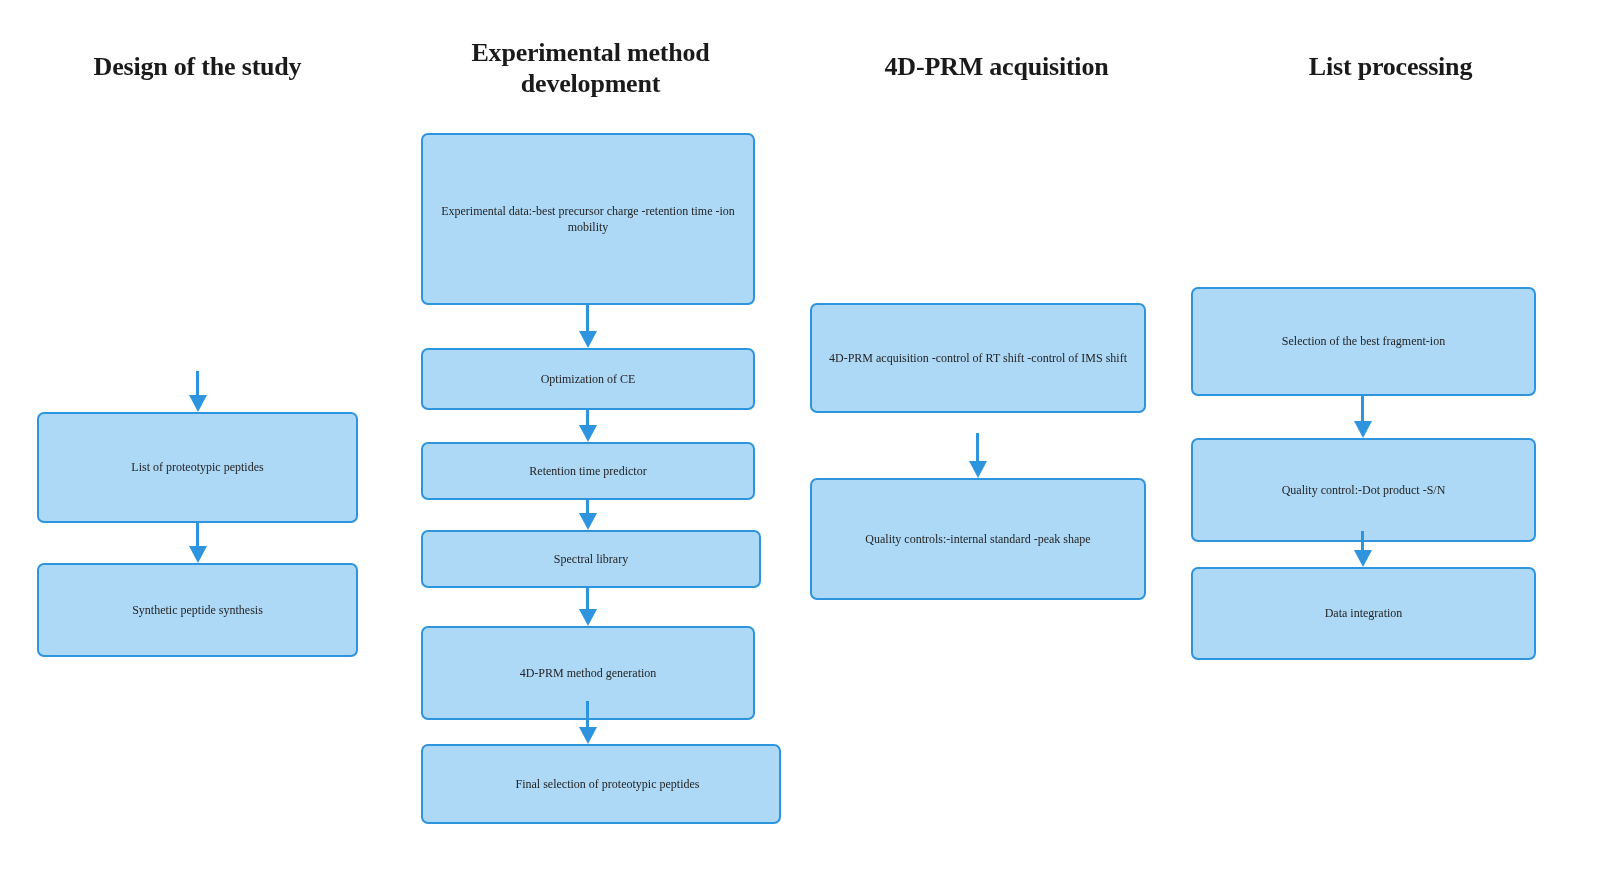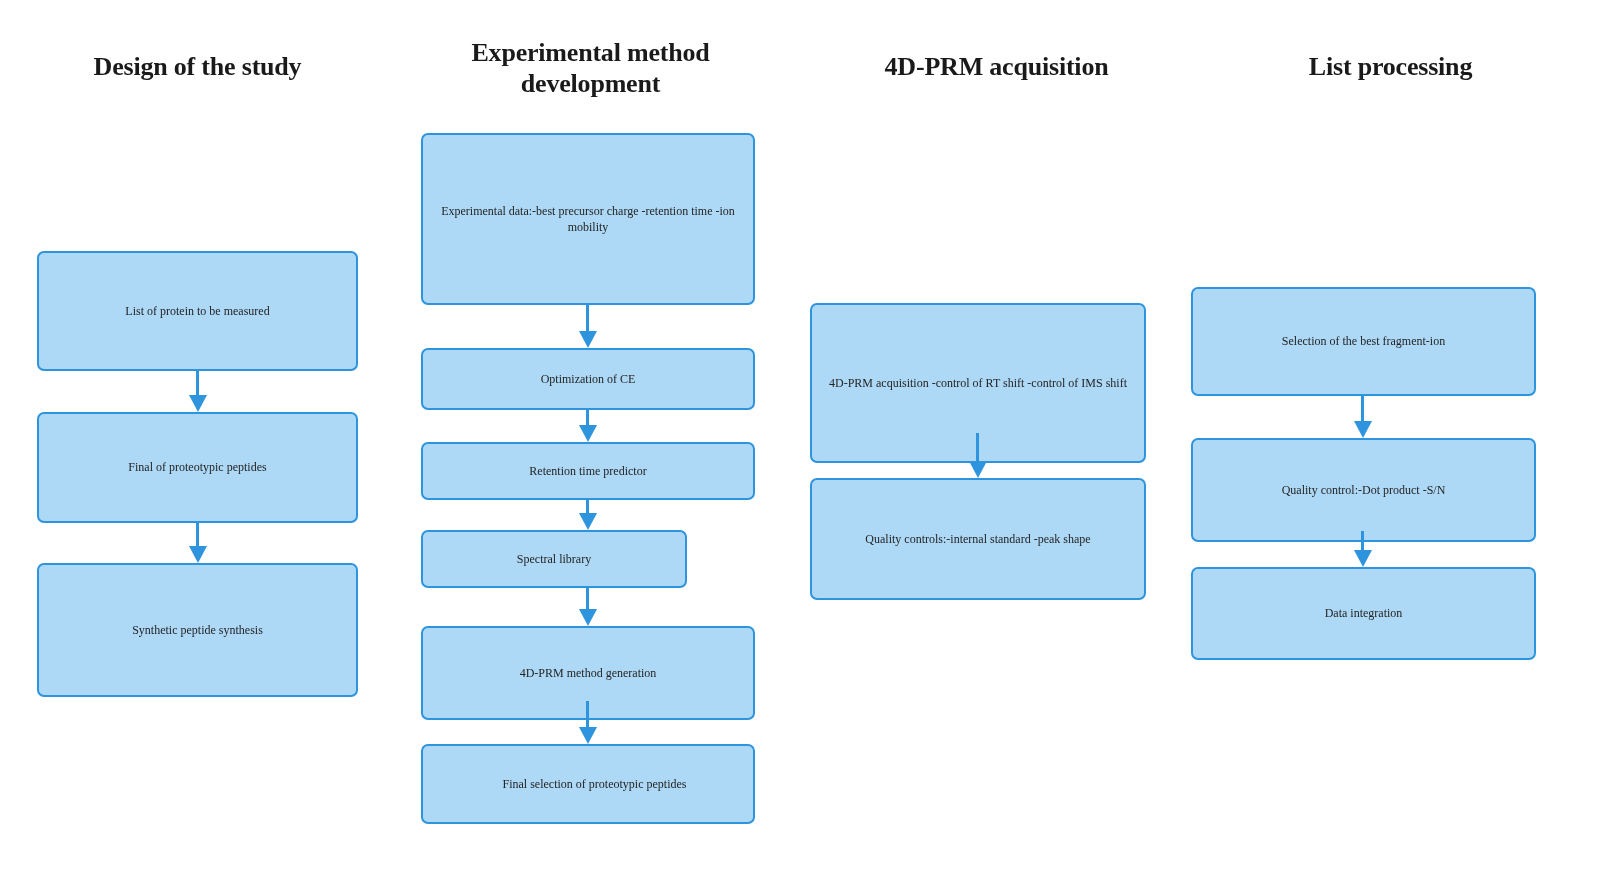--- a/index.html
+++ b/index.html
@@ -79,39 +79,36 @@
 <div id="diagram">
 
   <div class="col-header" style="left:37px; top:52px; width:321px;">Design of the study</div>
 
   <div class="col-header" style="left:448px; top:38px; width:285px;">Experimental method development</div>
 
   <div class="col-header" style="left:828px; top:52px; width:337px;">4D-PRM acquisition</div>
 
   <div class="col-header" style="left:1218px; top:52px; width:345px;">List processing</div>
 
-  <div class="node" style="left:37px; top:251px; width:321px; height:120px;">
-    <span>List of protein to be measured</span>
-  </div>
 
   <div class="arrow" style="left:198px; top:371px; height:41px;">
     <div class="shaft" style="height:24px;"></div>
     <div class="head"></div>
   </div>
 
   <div class="node" style="left:37px; top:412px; width:321px; height:111px;">
-    <span>Final of proteotypic peptides</span>
+    <span>List of proteotypic peptides</span>
   </div>
 
   <div class="arrow" style="left:198px; top:523px; height:40px;">
     <div class="shaft" style="height:23px;"></div>
     <div class="head"></div>
   </div>
 
-  <div class="node" style="left:37px; top:563px; width:321px; height:134px;">
+  <div class="node" style="left:37px; top:563px; width:321px; height:94px;">
     <span>Synthetic peptide synthesis</span>
   </div>
 
   <div class="node" style="left:421px; top:133px; width:334px; height:172px;">
     <span>Experimental data:-best precursor charge -retention time -ion mobility</span>
   </div>
 
   <div class="arrow" style="left:588px; top:305px; height:43px;">
     <div class="shaft" style="height:26px;"></div>
     <div class="head"></div>
@@ -128,43 +125,43 @@
 
   <div class="node" style="left:421px; top:442px; width:334px; height:58px;">
     <span>Retention time predictor</span>
   </div>
 
   <div class="arrow" style="left:588px; top:500px; height:30px;">
     <div class="shaft" style="height:13px;"></div>
     <div class="head"></div>
   </div>
 
-  <div class="node" style="left:421px; top:530px; width:266px; height:58px;">
+  <div class="node" style="left:421px; top:530px; width:340px; height:58px;">
     <span>Spectral library</span>
   </div>
 
   <div class="arrow" style="left:588px; top:588px; height:38px;">
     <div class="shaft" style="height:21px;"></div>
     <div class="head"></div>
   </div>
 
   <div class="node" style="left:421px; top:626px; width:334px; height:94px;">
     <span>4D-PRM method generation</span>
   </div>
 
   <div class="arrow" style="left:588px; top:701px; height:43px;">
     <div class="shaft" style="height:26px;"></div>
     <div class="head"></div>
   </div>
 
-  <div class="node" style="left:421px; top:744px; width:334px; height:80px;padding-left:23px;">
+  <div class="node" style="left:421px; top:744px; width:360px; height:80px;padding-left:23px;">
     <span>Final selection of proteotypic peptides</span>
   </div>
 
-  <div class="node" style="left:810px; top:303px; width:336px; height:160px;">
+  <div class="node" style="left:810px; top:303px; width:336px; height:110px;">
     <span>4D-PRM acquisition -control of RT shift -control of IMS shift</span>
   </div>
 
   <div class="arrow" style="left:978px; top:433px; height:45px;">
     <div class="shaft" style="height:28px;"></div>
     <div class="head"></div>
   </div>
 
   <div class="node" style="left:810px; top:478px; width:336px; height:122px;">
     <span>Quality controls:-internal standard -peak shape</span>

